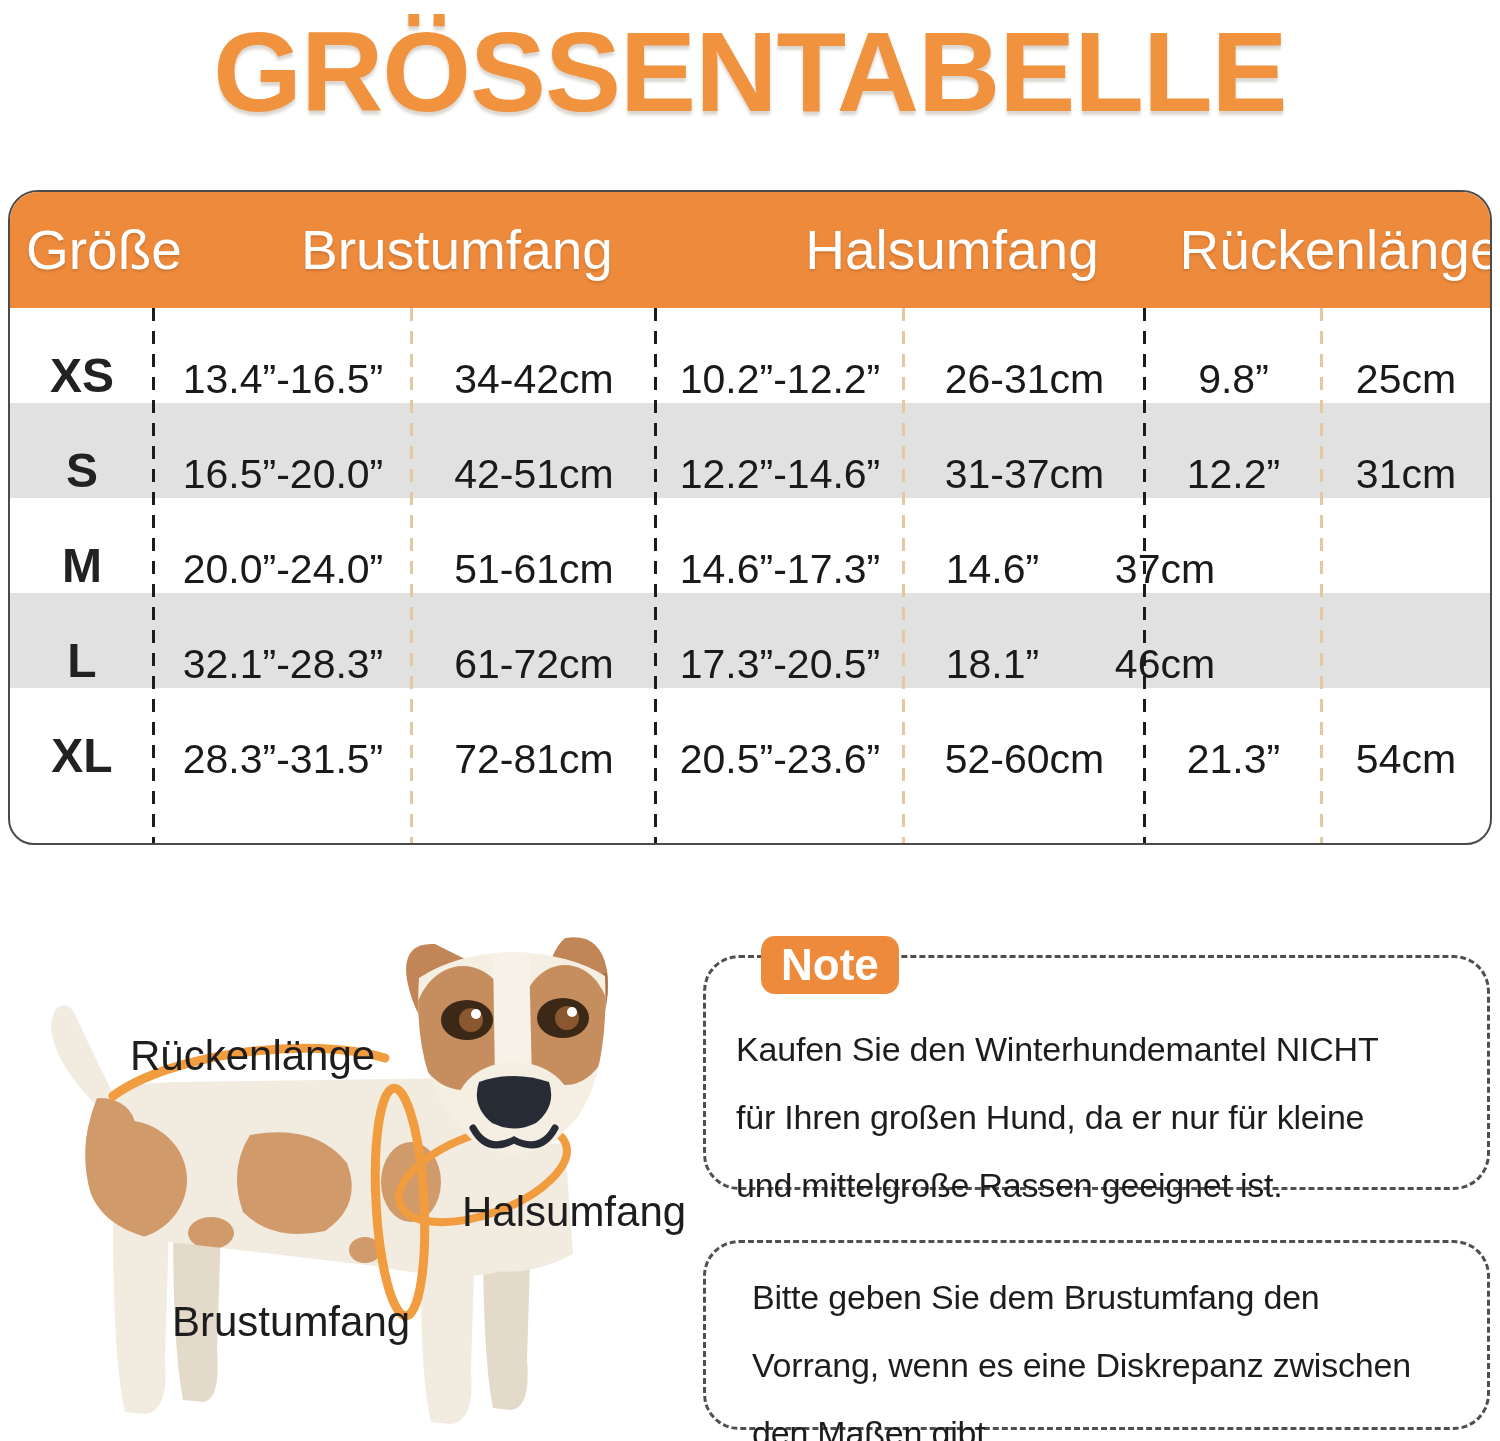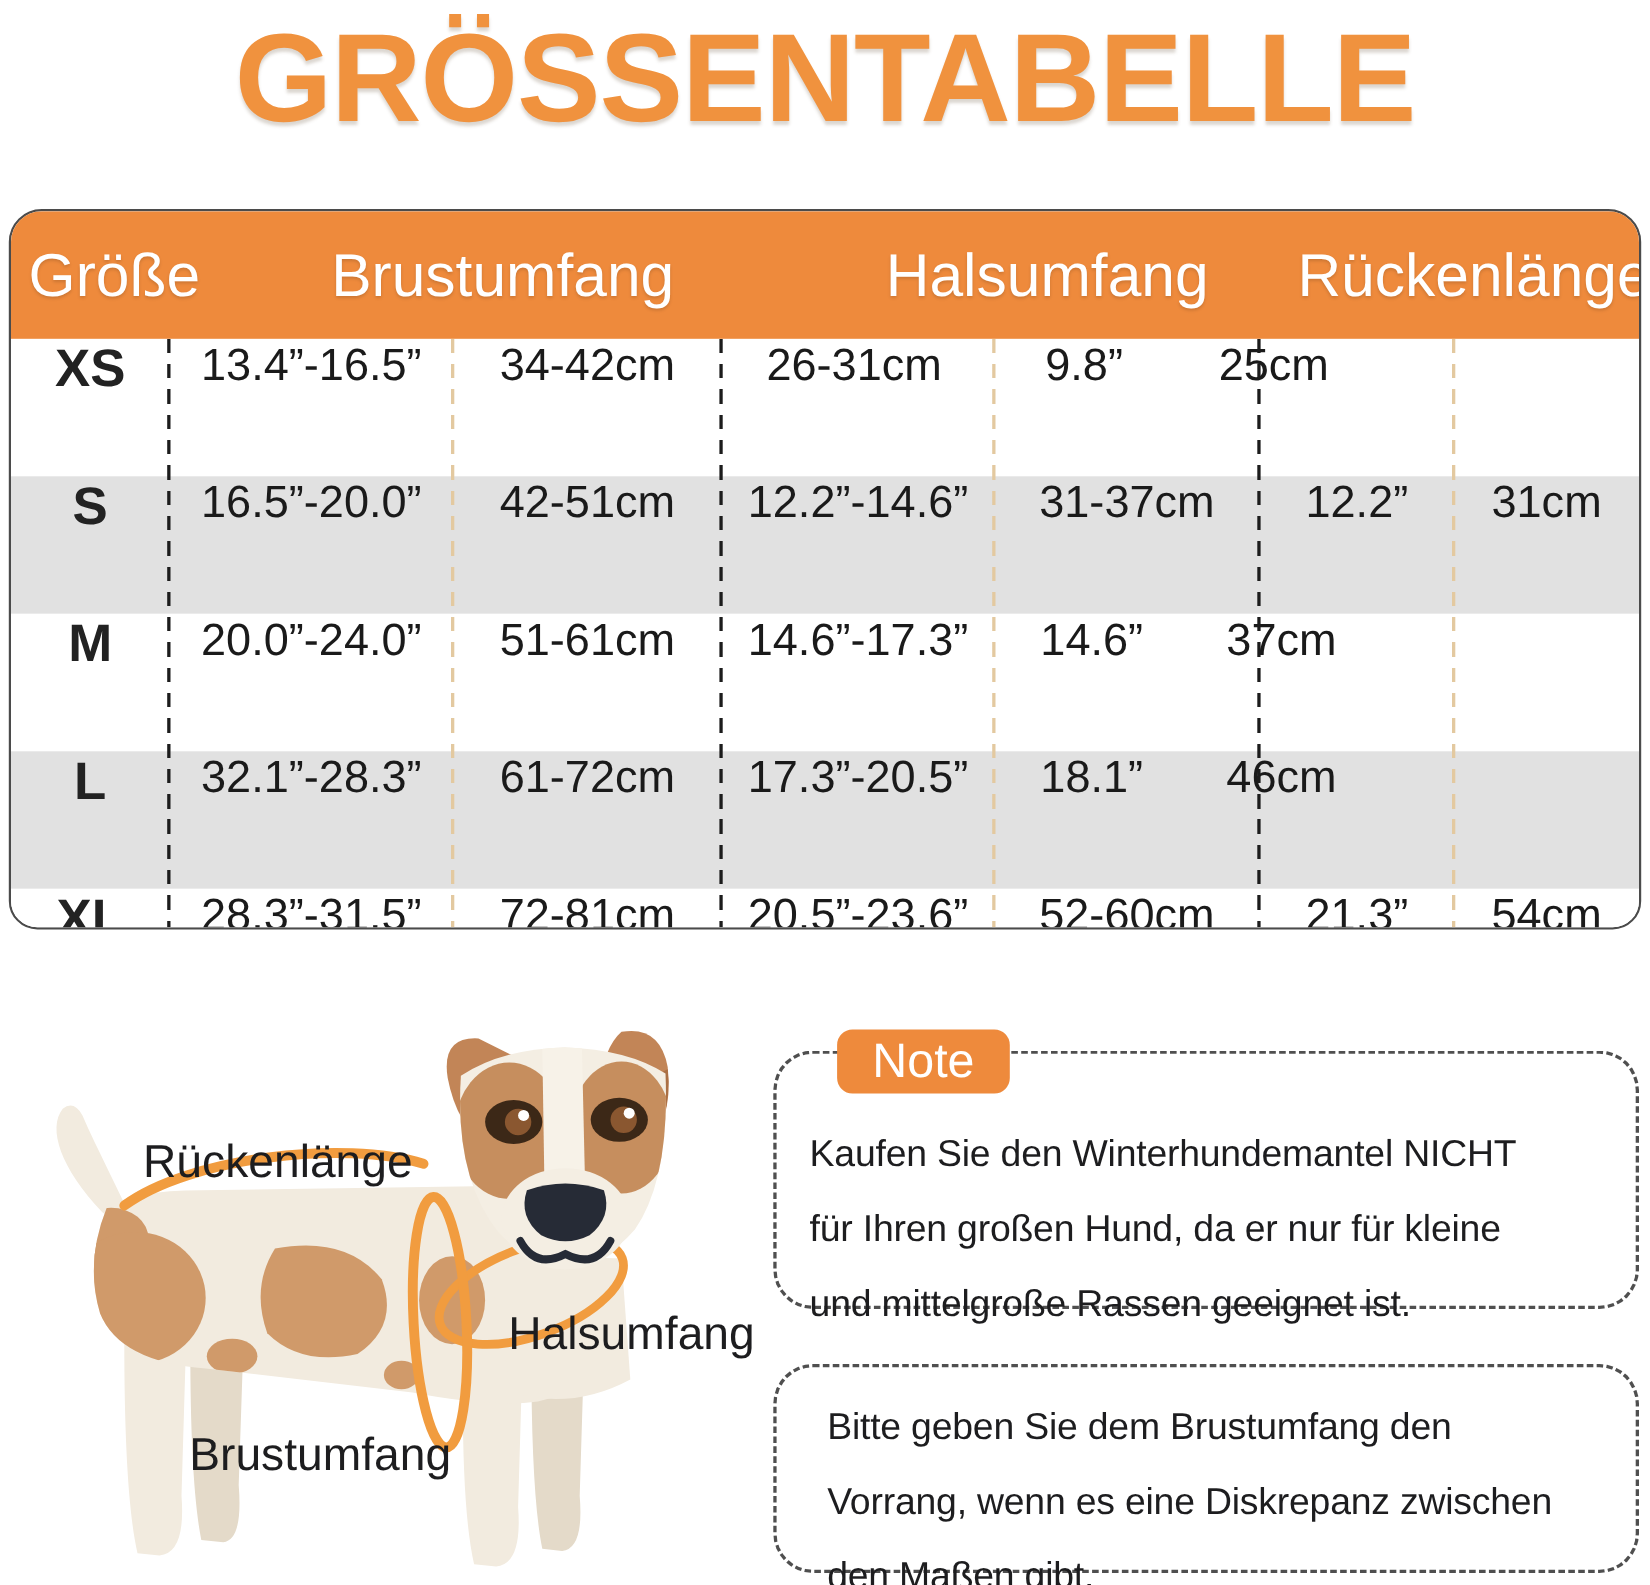--- a/index.html
+++ b/index.html
@@ -23,42 +23,42 @@
   }
   .thead { height:116px; background:#ee8a3c; position:relative; }
   .hlabel {
     position:absolute; top:50%; color:#ffffff; font-weight:400; font-size:55px;
     white-space:nowrap; text-shadow:0 2px 3px rgba(0,0,0,0.15);
   }
   .h0 { left:16px; transform:translateY(-50%); }
   .h1 { left:447px; transform:translate(-50%,-50%); }
   .h2 { left:942px; transform:translate(-50%,-50%); }
   .h3 { left:1330px; transform:translate(-50%,-50%); }
-  .trow { display:flex; height:125px; align-items:flex-start; background:#ffffff; }
+  .trow { display:flex; height:95px; align-items:flex-end; background:#ffffff; }
   .trow.alt { background:#e1e1e1; }
   .cell { text-align:center; font-size:41px; color:#1a1a1a; white-space:nowrap; }
   .c0 { width:144px; font-weight:700; font-size:48px; color:#222; }
   .c1 { width:258px; } .c2 { width:244px; } .c3 { width:248px; }
   .c4 { width:241px; } .c5 { width:177px; } .c6 { width:168px; }
   .vsep { position:absolute; top:116px; bottom:0; width:3px; }
   .vsep.dark  { background:repeating-linear-gradient(180deg,#1c1c1c 0 13px,transparent 13px 23px); }
   .vsep.light { background:repeating-linear-gradient(180deg,#e3c9a0 0 13px,transparent 13px 23px); }
   .s1 { left:142px; } .s2 { left:400px; } .s3 { left:644px; }
   .s4 { left:892px; } .s5 { left:1133px; } .s6 { left:1310px; }
   
   .note-box {
     position:absolute; left:703px; width:787px; box-sizing:border-box;
     border:3px dashed #4f4f4f; border-radius:36px; background:#fff;
   }
   .note-1 { top:955px; height:235px; }
   .note-2 { top:1240px; height:190px; }
   .note-badge {
     position:absolute; left:55px; top:-22px; height:58px; line-height:58px;
-    padding:0 32px; background:#ee8a3c; border-radius:14px;
-    color:#fff; font-size:44px; font-weight:400;
+    padding:0 20px; background:#ee8a3c; border-radius:14px;
+    color:#fff; font-size:44px; font-weight:700;
   }
   .note-text {
     margin:57px 10px 0 30px; font-size:34px; line-height:68px;
     color:#1d1d1f; white-space:pre-line; letter-spacing:-0.2px;
   }
   .note-2 .note-text { margin-top:20px;margin-left:46px; }
   
   .dog-svg { position:absolute; left:15px; top:930px; }
   .measure-label { position:absolute; font-size:42px; color:#1d1d1f; white-space:nowrap; }
   .lbl-back  { left:130px; top:1032px; }
@@ -75,20 +75,21 @@
     <span class="hlabel h0">Größe</span>
     <span class="hlabel h1">Brustumfang</span>
     <span class="hlabel h2">Halsumfang</span>
     <span class="hlabel h3">Rückenlänge</span>
   </div>
 
   <div class="trow">
     <div class="cell c0">XS</div>
     <div class="cell c1">13.4”-16.5”</div>
     <div class="cell c2">34-42cm</div>
+    <div class="cell c3">10.2”-12.2”</div>
     <div class="cell c4">26-31cm</div>
     <div class="cell c5">9.8”</div>
     <div class="cell c6">25cm</div>
   </div>
   <div class="trow alt">
     <div class="cell c0">S</div>
     <div class="cell c1">16.5”-20.0”</div>
     <div class="cell c2">42-51cm</div>
     <div class="cell c3">12.2”-14.6”</div>
     <div class="cell c4">31-37cm</div>

